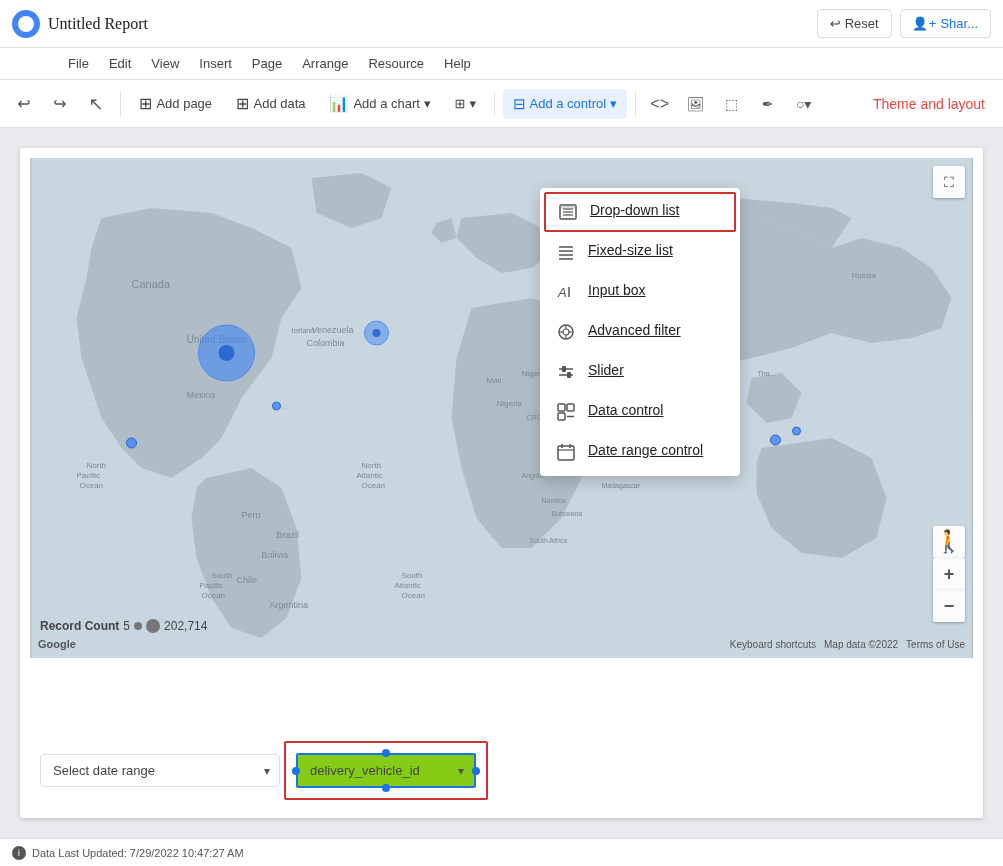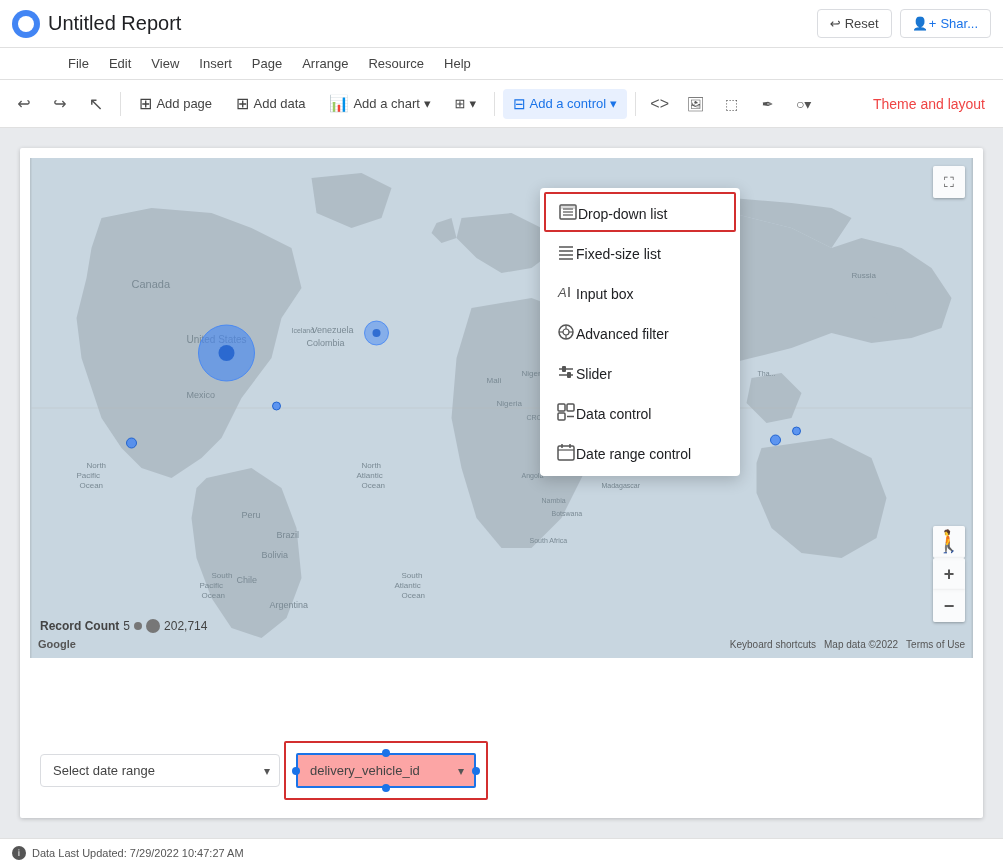--- a/index.html
+++ b/index.html
@@ -23,24 +23,25 @@
       flex-shrink: 0;
     }
     .app-logo::before {
       content: '';
       width: 16px; height: 16px;
       background: white;
       border-radius: 50%;
       display: block;
     }
     .report-title {
-      font-size: 20px;
+      font-size: 16px;
       color: #202124;
       font-weight: 500;
       margin-right: 24px;
+      font-family: Liberation Serif, serif;
     }
     .top-bar-right {
       margin-left: auto;
       display: flex; align-items: center; gap: 8px;
     }
     .reset-btn {
       display: flex; align-items: center; gap: 4px;
       border: 1px solid #dadce0;
       border-radius: 4px;
       padding: 6px 12px;
@@ -279,21 +280,21 @@
       pointer-events: none;
     }
 
     
     .dropdown-control-box {
       position: relative;
       border: 2px solid #1a73e8;
       border-radius: 2px;
       display: flex; align-items: center;
       padding: 8px 28px 8px 12px;
-      background: #fca5a5;
+      background: #84cc16;
       min-width: 180px;
       cursor: pointer;
     }
     .dropdown-control-box::before {
       content: '';
       position: absolute;
       top: -6px; left: 50%;
       transform: translateX(-50%);
       width: 8px; height: 8px;
       background: #1a73e8;
@@ -349,25 +350,27 @@
       left: 540px;
       background: #fff;
       border-radius: 4px;
       box-shadow: 0 4px 16px rgba(0,0,0,0.2);
       z-index: 1000;
       min-width: 200px;
       padding: 4px 0;
     }
     .dropdown-menu-item {
       display: flex;
-      align-items: flex-end;
+      align-items: flex-start;
+      gap: 12px;
       padding: 10px 16px;
       font-size: 14px;
       color: #202124;
       cursor: pointer;
+      text-decoration: underline;
     }
     .menu-item-icon {
       width: 20px; height: 20px;
       display: flex; align-items: center; justify-content: center;
       color: #555;
       font-size: 14px;
       flex-shrink: 0;
     }
     .menu-item-label {
       font-size: 14px;

